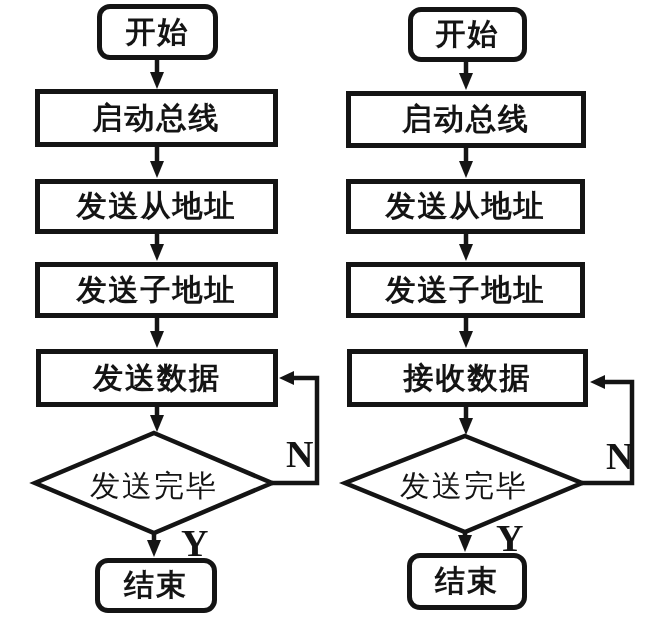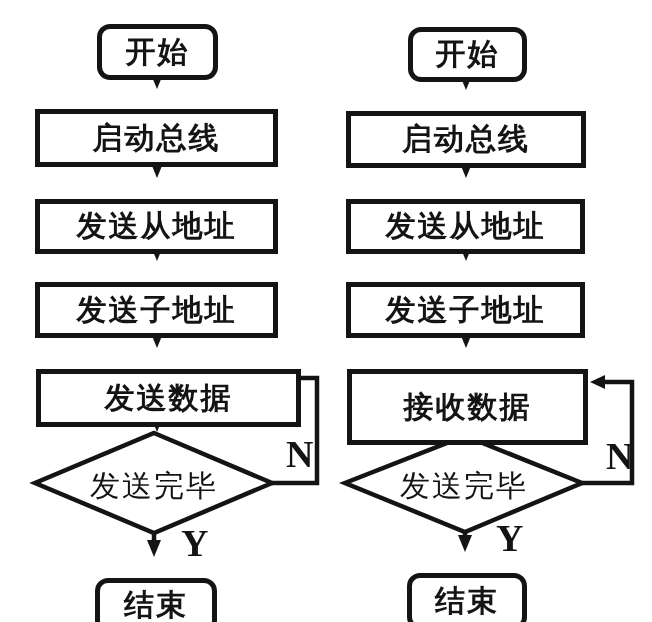--- a/index.html
+++ b/index.html
@@ -28,21 +28,20 @@
     box-sizing: border-box;
     border: 5px solid #141414;
     background: #ffffff;
     display: flex;
     align-items: center;
     justify-content: center;
     font-size: 30px;
     font-weight: bold;
     letter-spacing: 2px;
     white-space: nowrap;
-    margin-top: 20px;
   }
   .terminal {
     border-radius: 13px;
   }
   .floating-label {
     position: absolute;
     font-size: 30px;
     font-weight: normal;
     letter-spacing: 2px;
     white-space: nowrap;
@@ -54,31 +53,31 @@
     font-size: 38px;
     font-weight: bold;
     line-height: 1;
     white-space: nowrap;
   }
   
   .pos-start-l  { left: 97px;  top: 4px;   width: 121px; height: 56px; }
   .pos-step0-l  { left: 35px;  top: 89px;  width: 243px; height: 58px; }
   .pos-step1-l  { left: 35px;  top: 179px; width: 243px; height: 55px; }
   .pos-step2-l  { left: 35px;  top: 262px; width: 243px; height: 56px; }
-  .pos-step3-l  { left: 36px;  top: 349px; width: 265px; height: 58px; }
+  .pos-step3-l  { left: 36px;  top: 349px; width: 242px; height: 58px; }
   .pos-end-l    { left: 95px;  top: 558px; width: 122px; height: 55px; }
   .pos-decision-l { left: 54px; top: 466px; width: 200px; text-align: center; }
   .pos-n-l { left: 286px; top: 435px; }
   .pos-y-l { left: 181px; top: 524px; }
   
   .pos-start-r  { left: 408px; top: 7px;   width: 119px; height: 55px; }
   .pos-step0-r  { left: 346px; top: 91px;  width: 240px; height: 57px; }
   .pos-step1-r  { left: 346px; top: 179px; width: 239px; height: 55px; }
   .pos-step2-r  { left: 346px; top: 262px; width: 239px; height: 56px; }
-  .pos-step3-r  { left: 347px; top: 349px; width: 241px; height: 76px; }
+  .pos-step3-r  { left: 347px; top: 349px; width: 241px; height: 58px; }
   .pos-end-r    { left: 407px; top: 553px; width: 120px; height: 57px; }
   .pos-decision-r { left: 364px; top: 466px; width: 200px; text-align: center; }
   .pos-n-r { left: 606px; top: 437px; }
   .pos-y-r { left: 496px; top: 519px; }
 </style>
 </head>
 <body>
 
 <div class="canvas">
 

